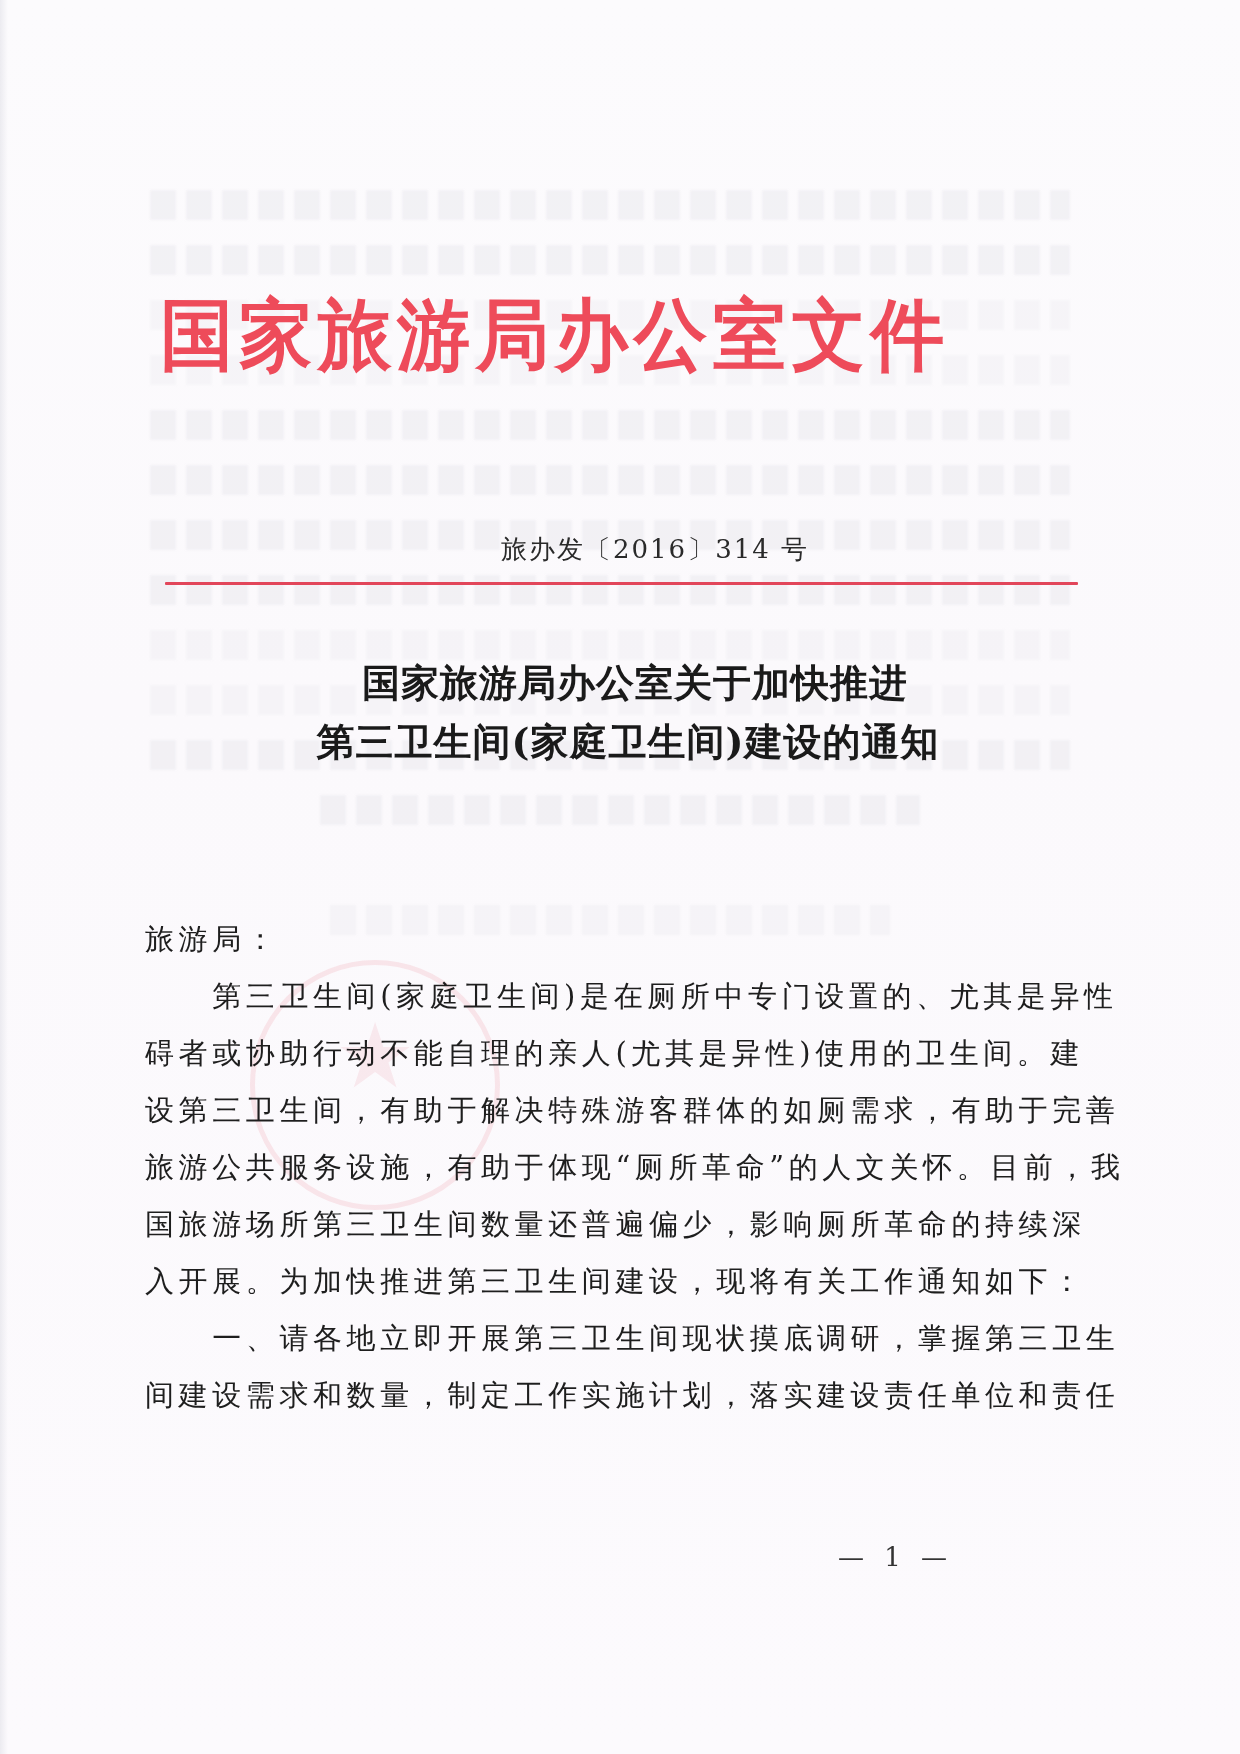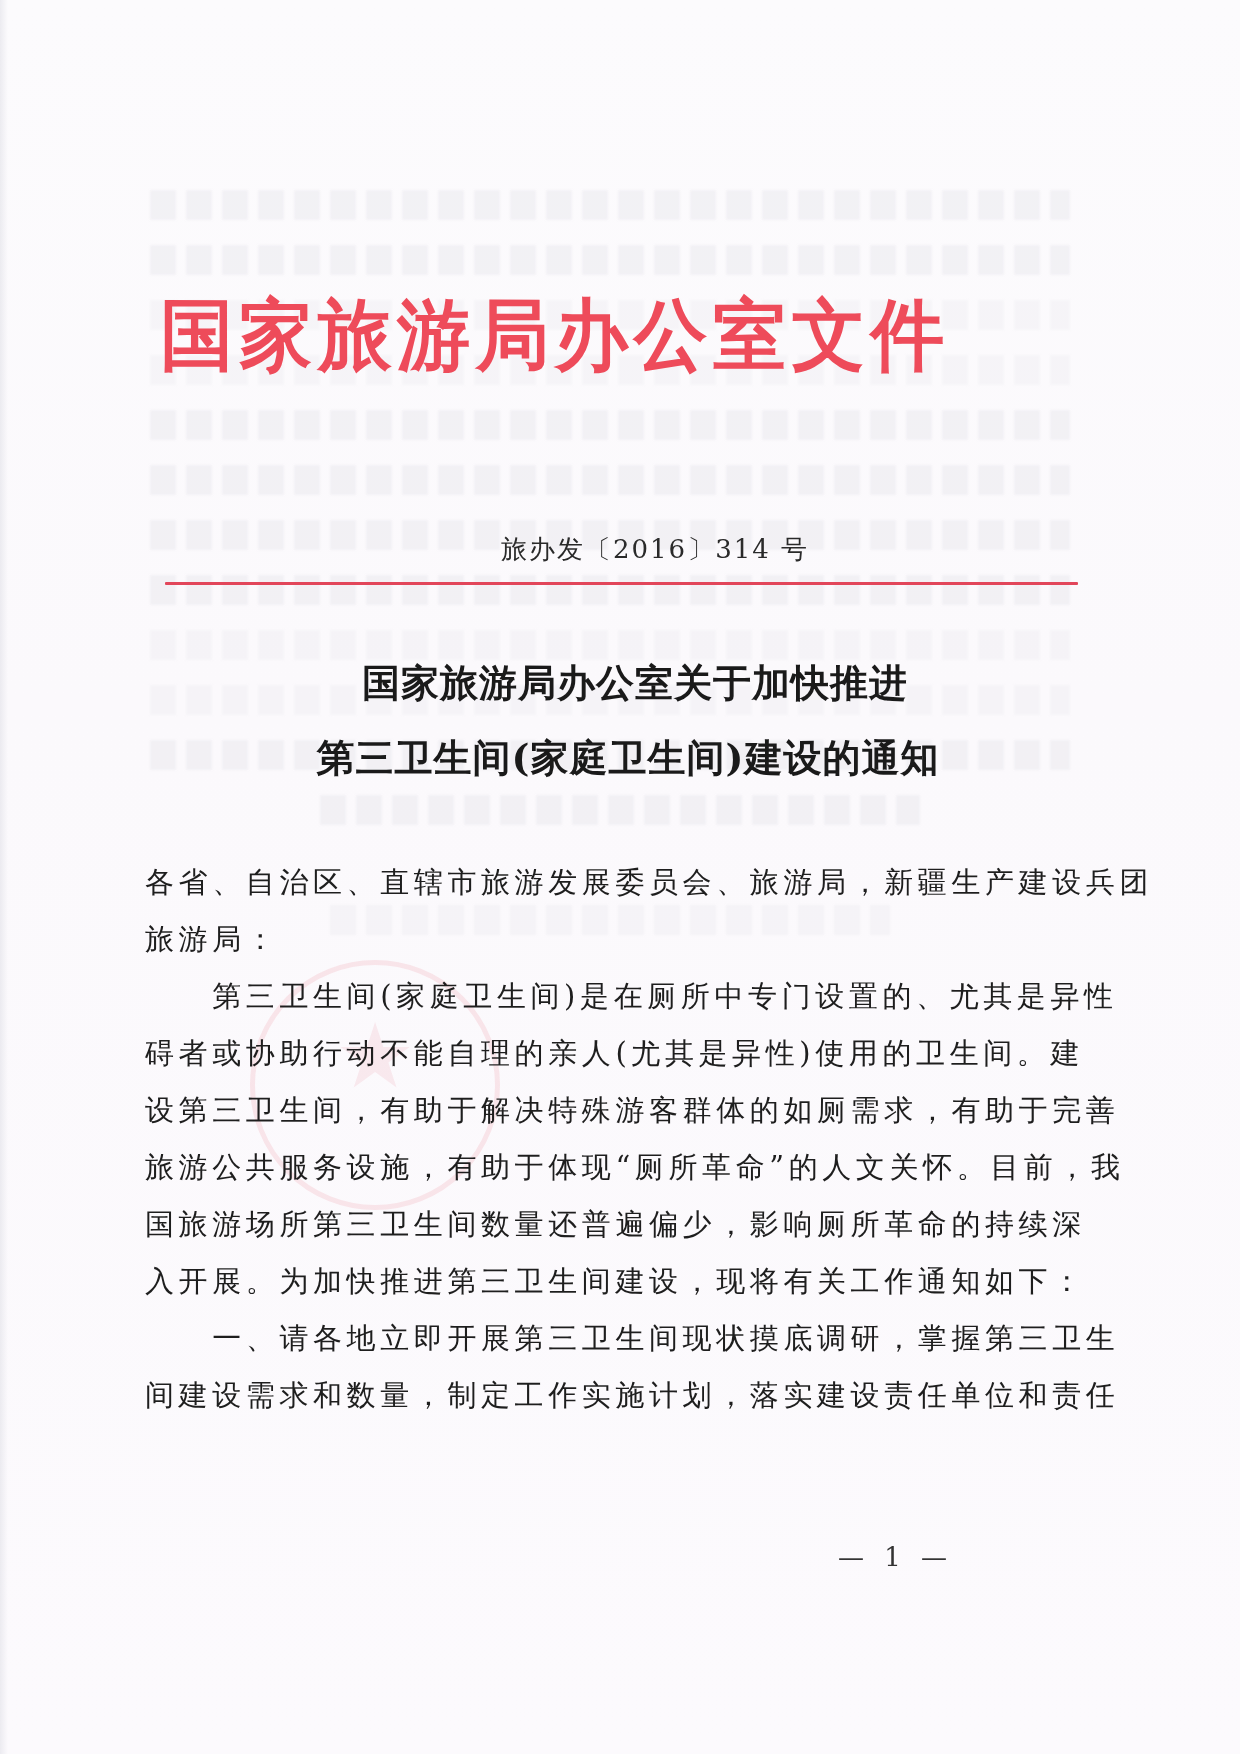--- a/index.html
+++ b/index.html
@@ -75,21 +75,21 @@
     width: 1240px;
     text-align: center;
     font-size: 38px;
     font-weight: bold;
     color: #1a1a1a;
     letter-spacing: 1px;
     white-space: nowrap;
     margin-top: 6px;
   }
   .title.l1 { top: 652px; padding-left: 30px; box-sizing: border-box; }
-  .title.l2 { top: 727px; padding-left: 16px; box-sizing: border-box; }
+  .title.l2 { top: 711px; padding-left: 16px; box-sizing: border-box; }
   .body-text {
     position: absolute;
     left: 145px;
     width: 820px;
     font-size: 29px;
     letter-spacing: 4.6px;
     color: #1e1e1e;
     white-space: nowrap;
     line-height: 40px;
   }
@@ -154,21 +154,20 @@
 
   <div class="red-rule"></div>
 
   <div class="title l1">国家旅游局办公室关于加快推进</div>
   <div class="title l2">第三卫生间(家庭卫生间)建设的通知</div>
 
   <div class="seal">
     <span class="seal-star">★</span>
   </div>
 
-  <div class="body-text" style="top:862px;">各省、自治区、直辖市旅游发展委员会、旅游局，新疆生产建设兵团</div>
   <div class="body-text" style="top:919px;">旅游局：</div>
   <div class="body-text" style="top:976px;">　　第三卫生间(家庭卫生间)是在厕所中专门设置的、尤其是异性</div>
   <div class="body-text" style="top:1033px;">碍者或协助行动不能自理的亲人(尤其是异性)使用的卫生间。建</div>
   <div class="body-text" style="top:1090px;">设第三卫生间，有助于解决特殊游客群体的如厕需求，有助于完善</div>
   <div class="body-text" style="top:1147px;">旅游公共服务设施，有助于体现“厕所革命”的人文关怀。目前，我</div>
   <div class="body-text" style="top:1204px;">国旅游场所第三卫生间数量还普遍偏少，影响厕所革命的持续深</div>
   <div class="body-text" style="top:1261px;">入开展。为加快推进第三卫生间建设，现将有关工作通知如下：</div>
   <div class="body-text" style="top:1318px;">　　一、请各地立即开展第三卫生间现状摸底调研，掌握第三卫生</div>
   <div class="body-text" style="top:1375px;">间建设需求和数量，制定工作实施计划，落实建设责任单位和责任</div>
 

